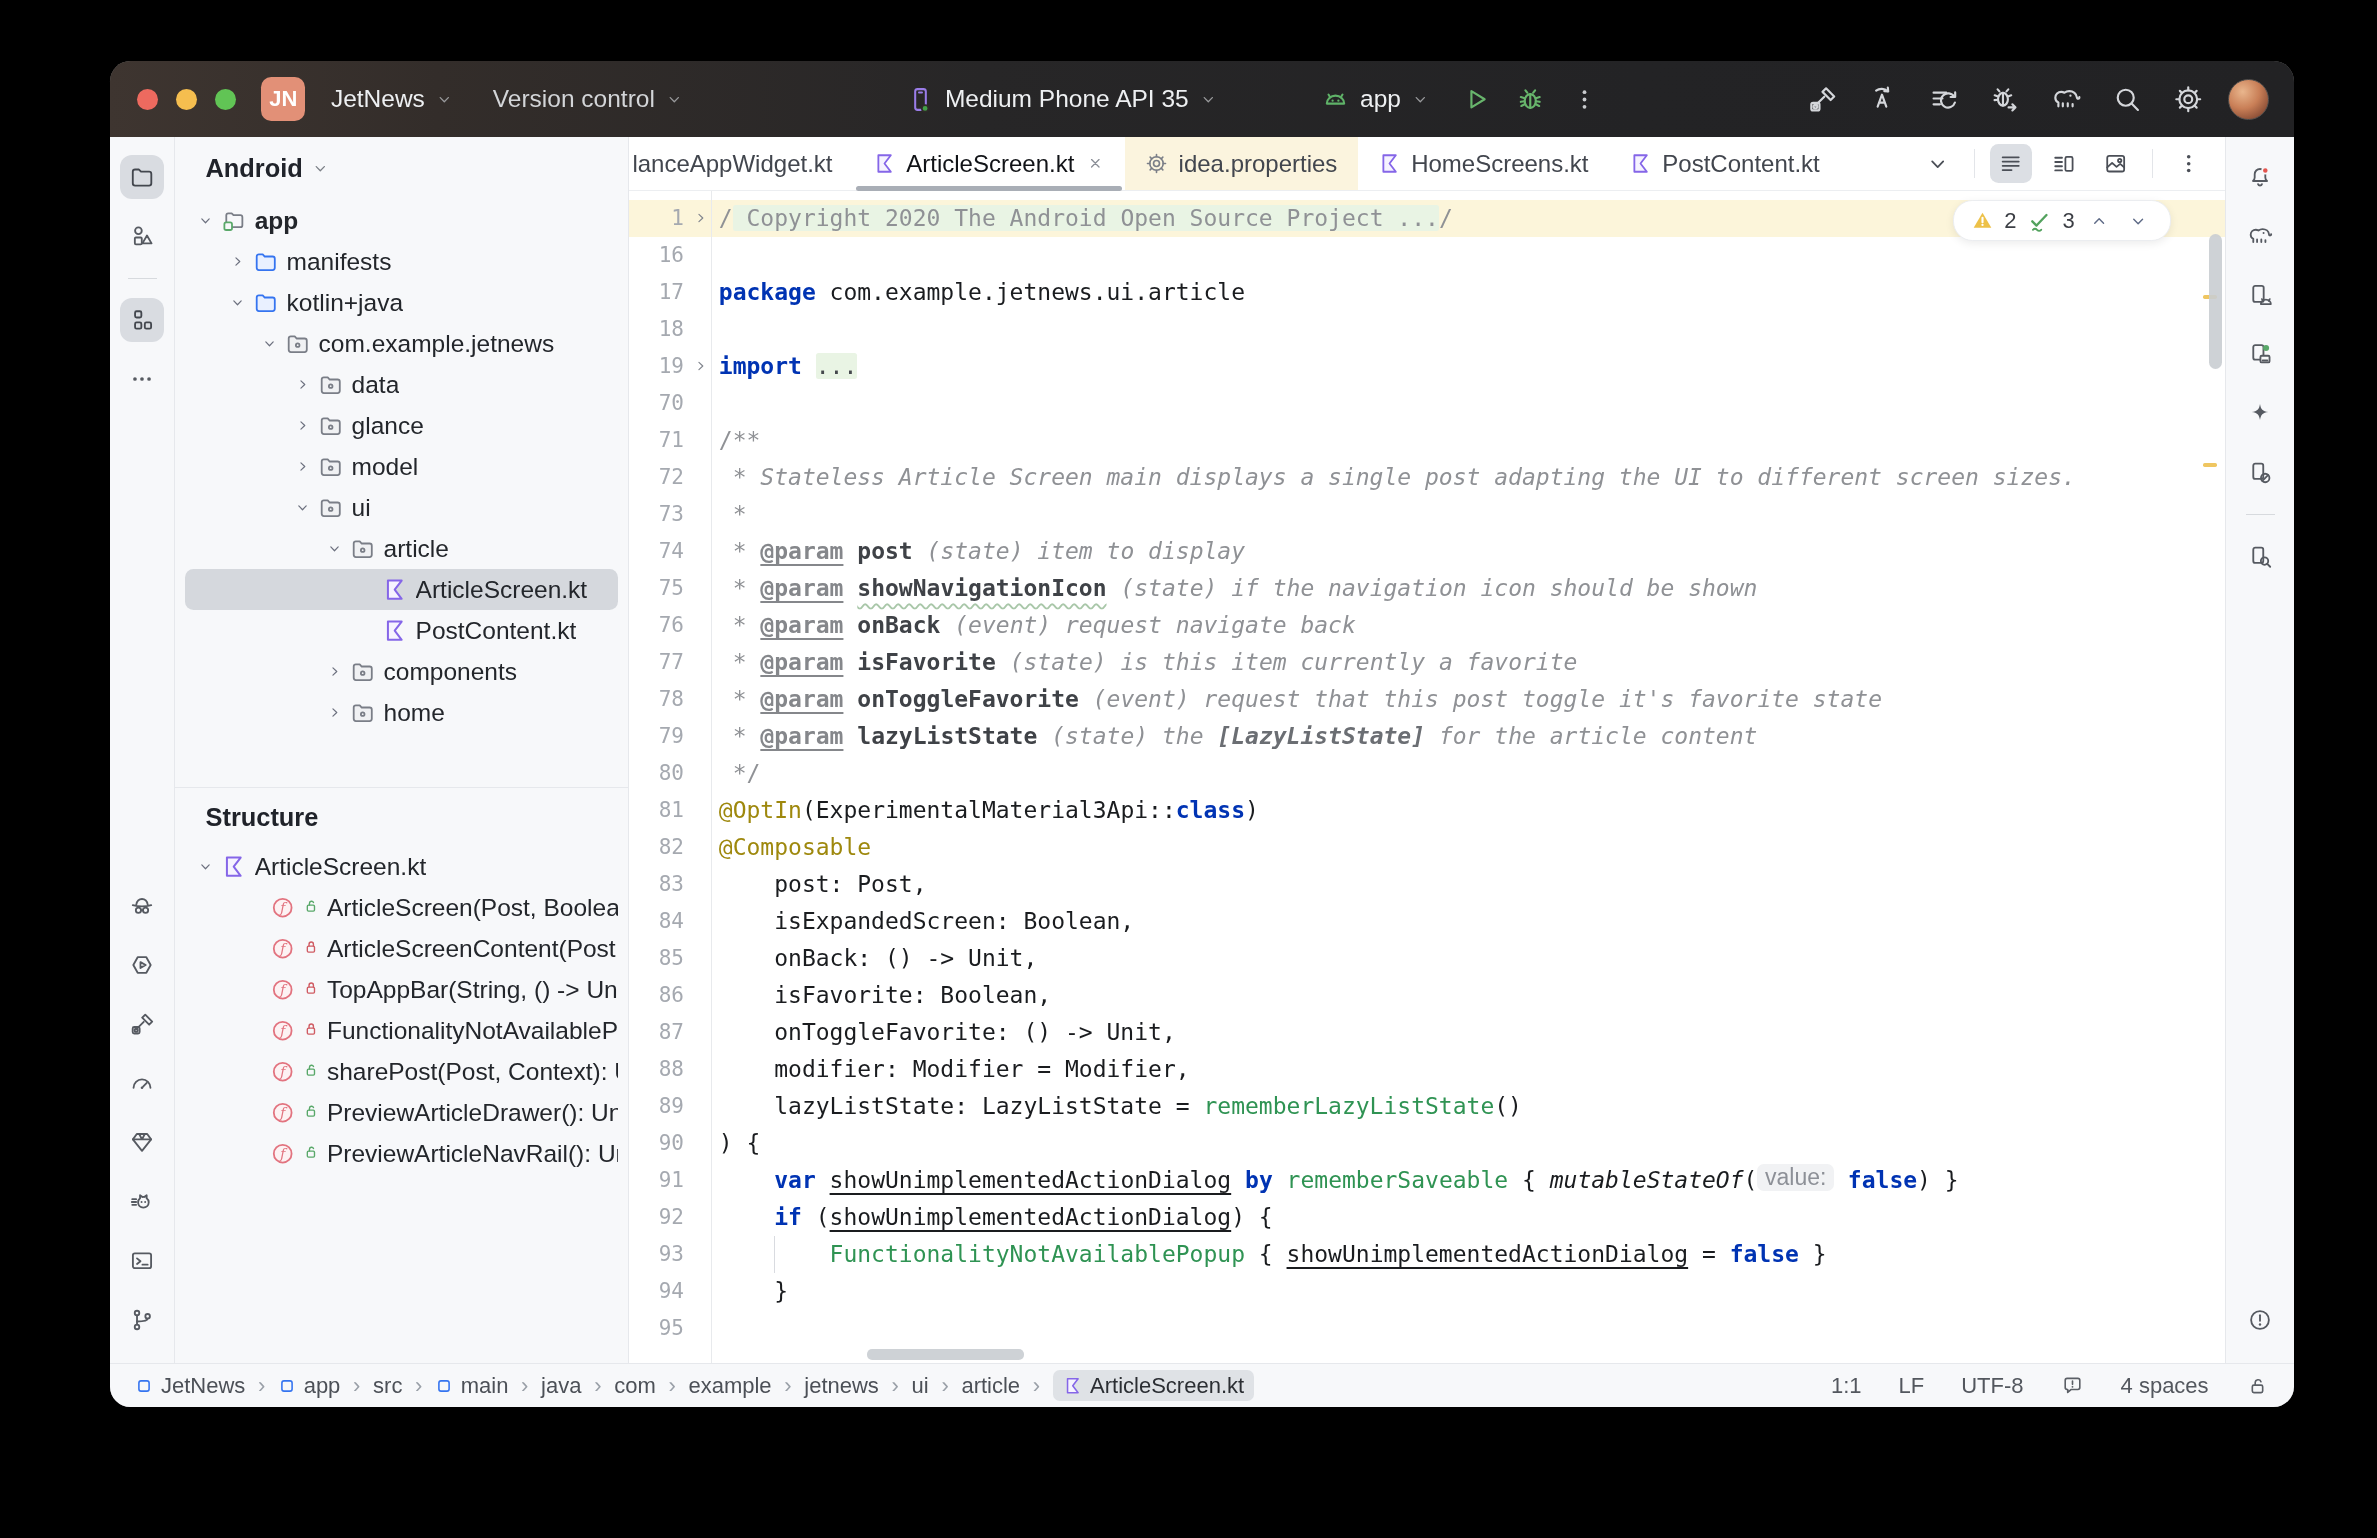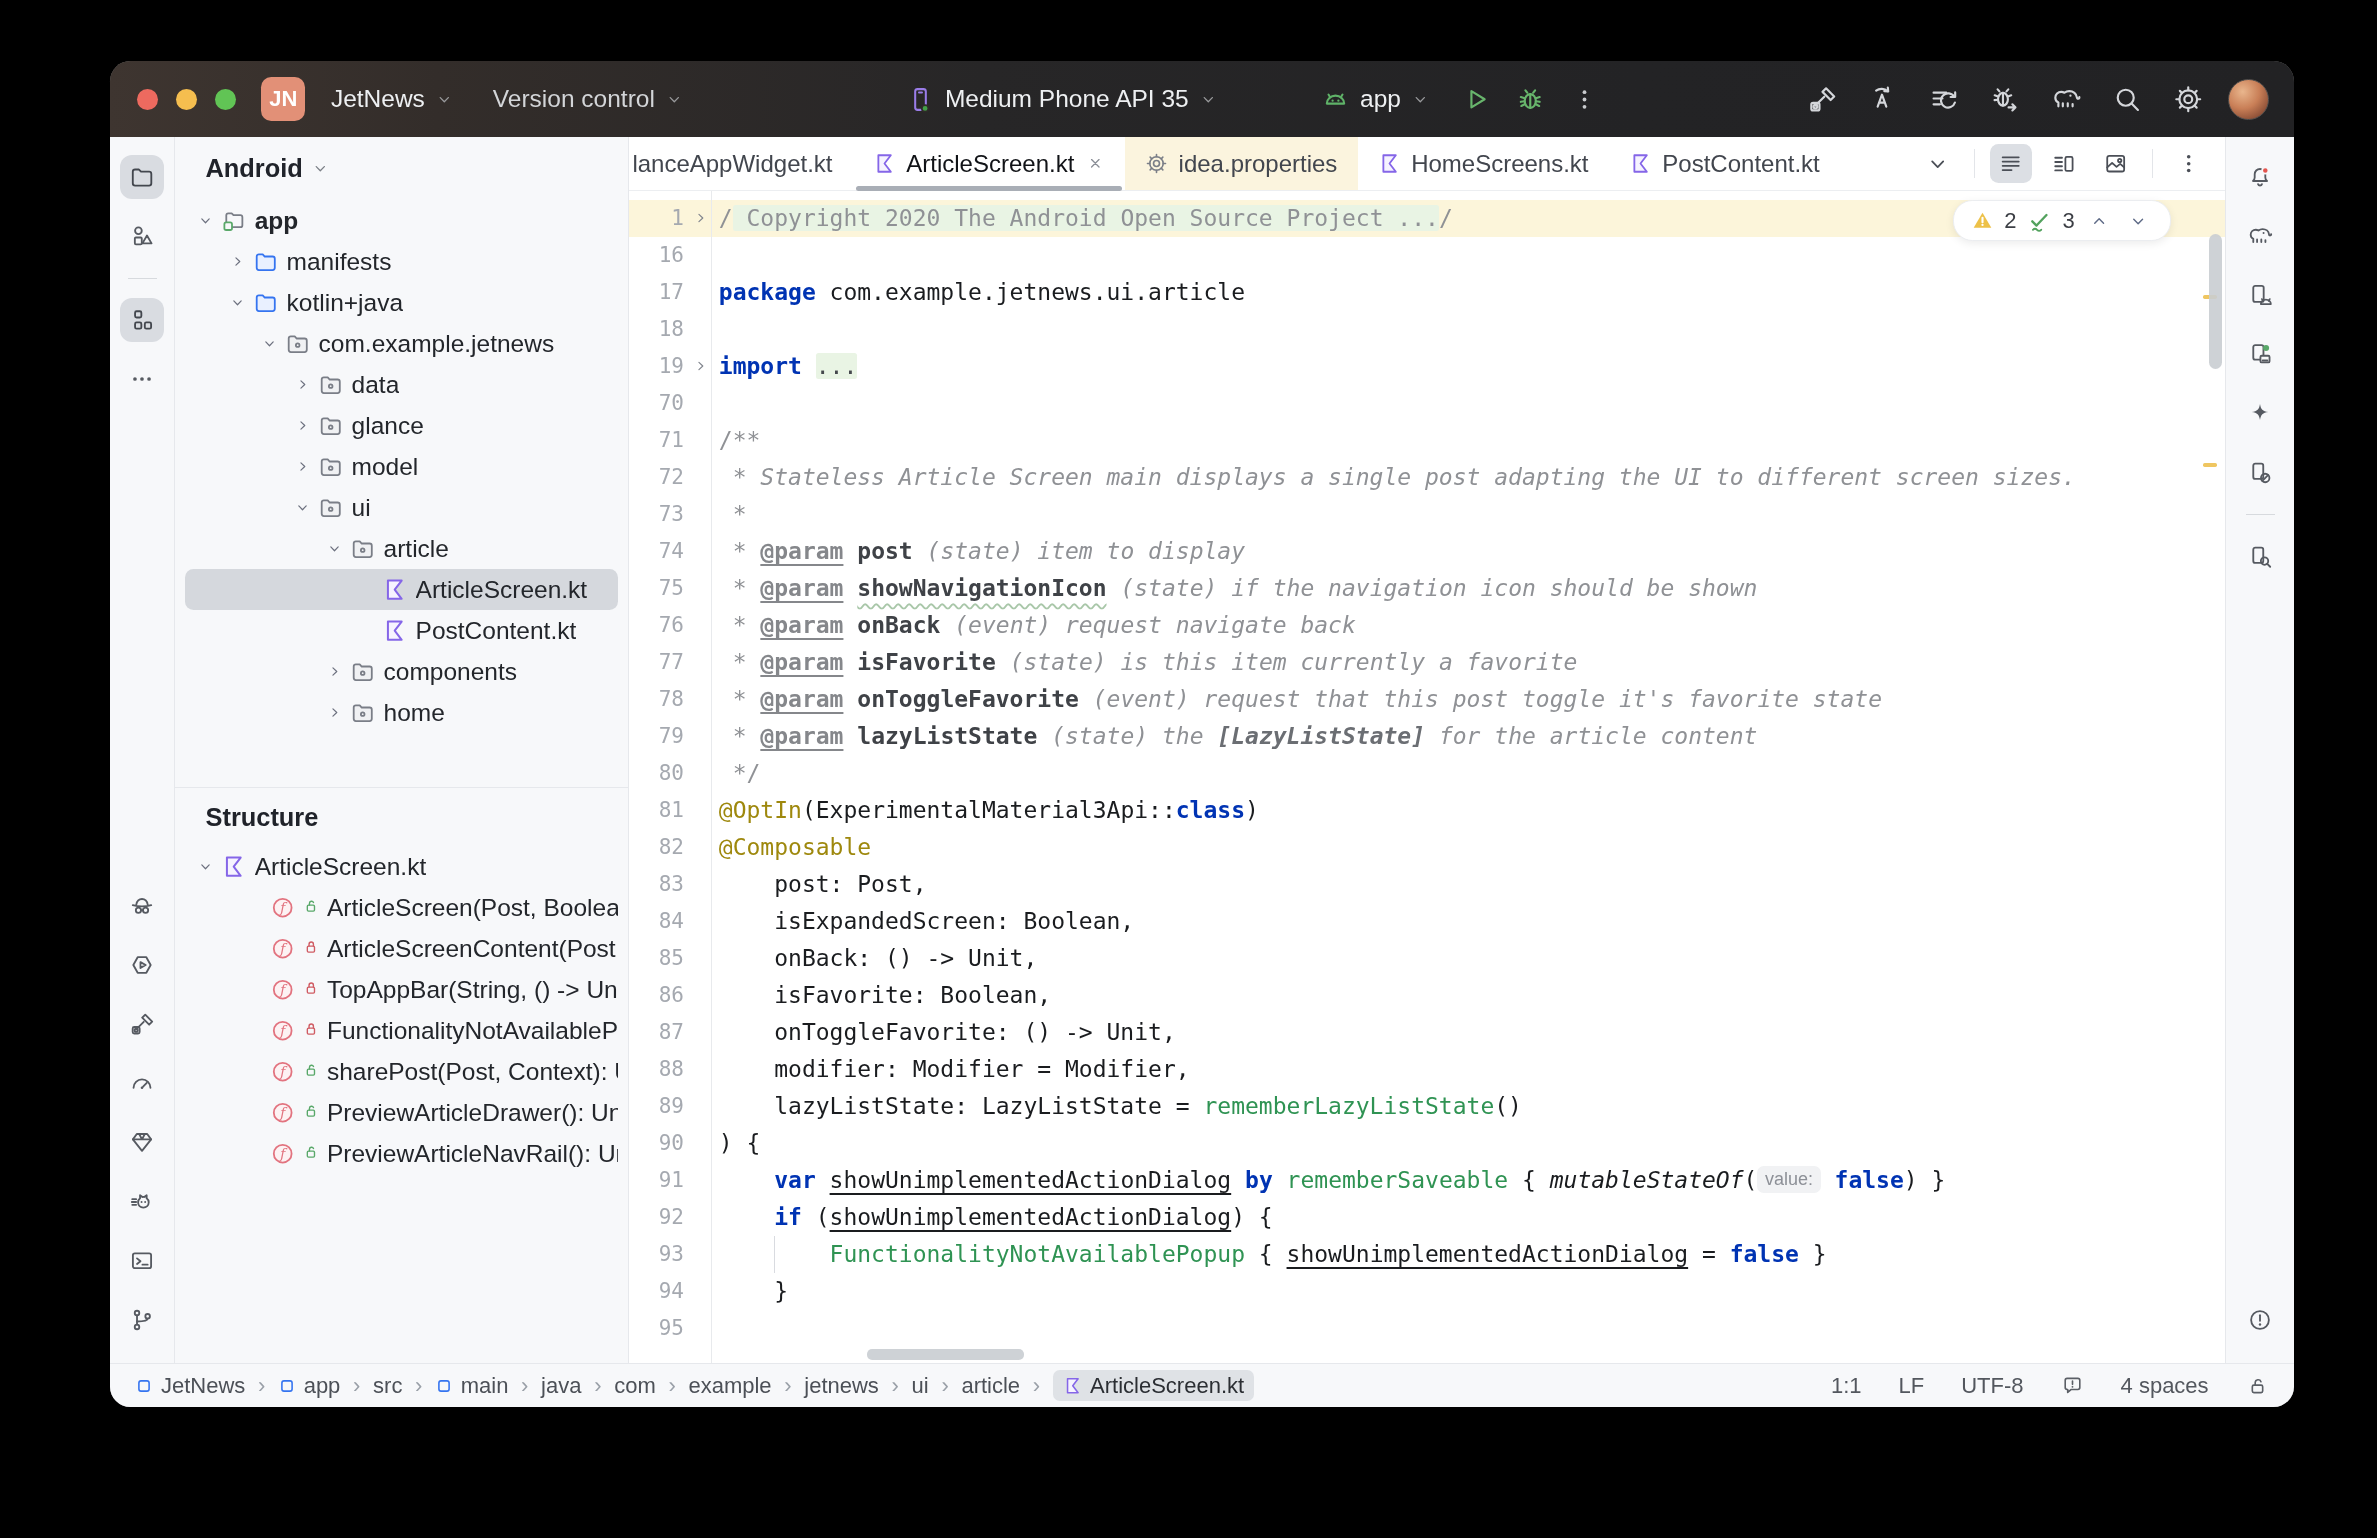--- a/index.html
+++ b/index.html
@@ -95,21 +95,21 @@
   .cmt{color:#85878b;font-weight:bold;text-decoration:underline;text-underline-offset:5.1px;}
   .cmn{color:#3f4247;font-weight:bold;}
   .cmb{color:#6b6e73;font-weight:bold;font-style:italic;}
   .un{color:#1a1c1f;text-decoration:underline;text-underline-offset:5.1px;}
   .it{color:#1a1c1f;font-style:italic;}
   .sq{text-decoration-line:underline;text-decoration-style:wavy;text-decoration-color:#a9c7a9;
       text-decoration-thickness:1.7px;text-underline-offset:6.8px;}
   .fold-bg{background:#e9f4e4;color:#8f9195;border-radius:2.5px;}
   .fold-dark{background:#e9f4e4;color:#45484d;border-radius:2.5px;}
   .inlay{display:inline-block;background:#f1f2f4;color:#8d9097;border-radius:6.8px;
-         font-family:"Liberation Sans","DejaVu Sans",sans-serif;font-size:18px;padding:0.8px 7.6px;
+         font-family:"Liberation Sans","DejaVu Sans",sans-serif;font-size:23px;padding:0.8px 7.6px;
          line-height:25.4px;position:relative;top:-2.5px;}
   .guide{position:absolute;left:62px;top:0;bottom:0;width:0;border-left:0.8px solid #d9dbe0;}
   .inspect{position:absolute;top:9.3px;right:54px;height:39px;background:#fff;border:0.8px solid #ebedf0;
            border-radius:19.5px;box-shadow:0 2.5px 8.5px rgba(0,0,0,.08);display:flex;align-items:center;
            gap:10.2px;padding:0 17px;font-size:22px;color:#3c3f45;z-index:6;}
   .inspect .ic{width:23px;height:23px;}
   .inspect .ibtn{width:29px;height:29px;display:flex;align-items:center;justify-content:center;color:#5d6884;}
   .inspect .ibtn .ic{width:20.3px;height:20.3px;color:#5f6b87;}
   .vscroll{position:absolute;right:3.4px;top:43px;width:12.7px;height:135px;background:#c9cdd2;border-radius:6.8px;opacity:.9;z-index:5;}
   .stripe-mark{position:absolute;right:7.6px;width:14.4px;height:4.2px;background:#efc661;border-radius:1.7px;z-index:4;}

